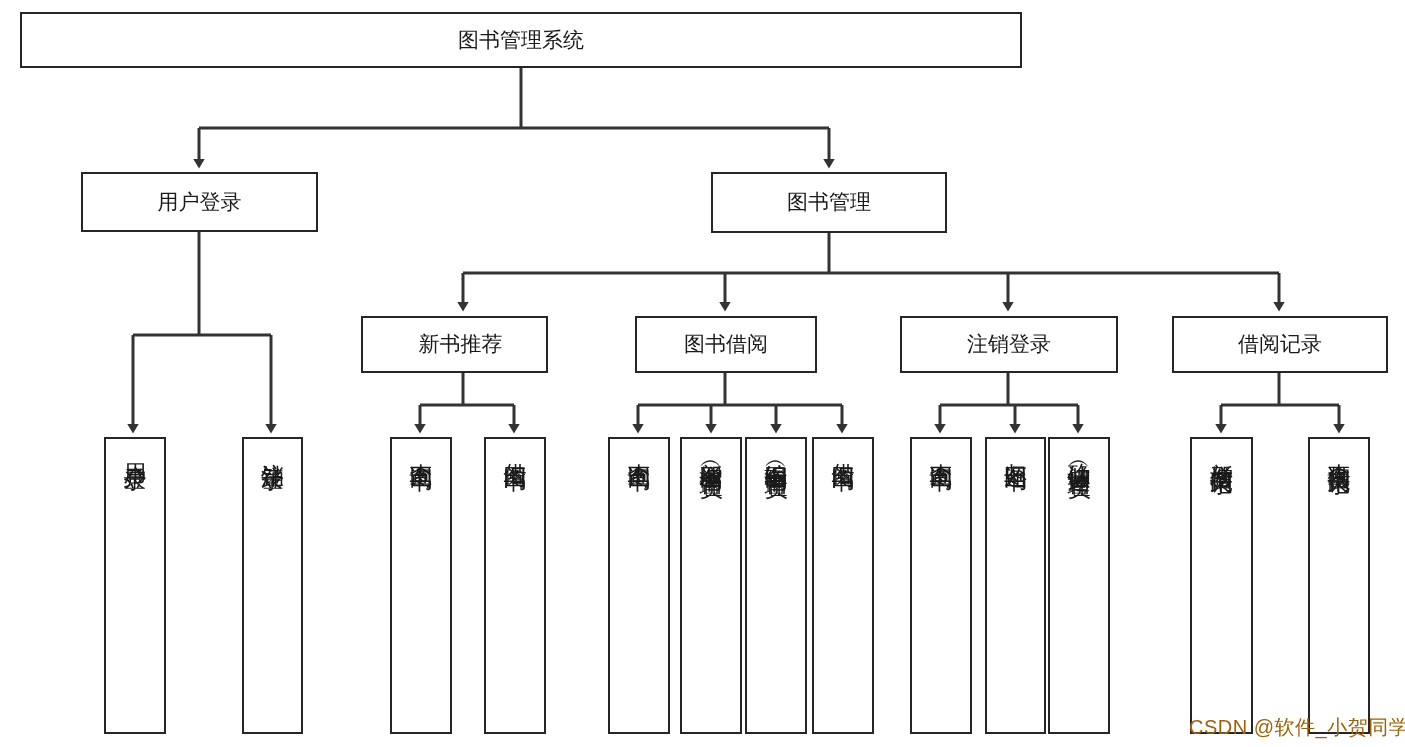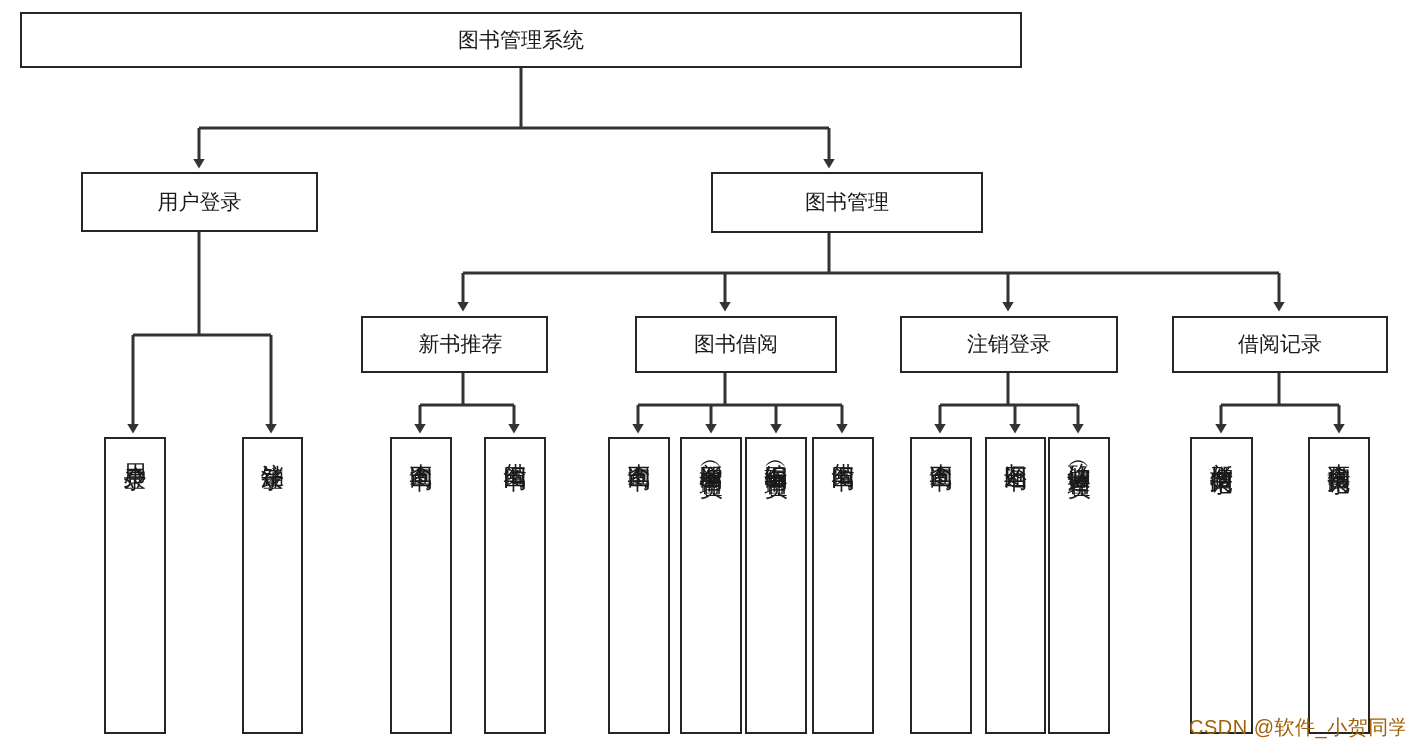--- a/index.html
+++ b/index.html
@@ -124,28 +124,28 @@
     </g>
   </svg>
 
   <div class="node horizontal" style="left:20px; top:12px; width:1002px; height:56px;">
     <span class="node-label">图书管理系统</span>
   </div>
 
   <div class="node horizontal" style="left:81px; top:172px; width:237px; height:60px;">
     <span class="node-label">用户登录</span>
   </div>
-  <div class="node horizontal" style="left:711px; top:172px; width:272px; height:61px;">
+  <div class="node horizontal" style="left:711px; top:172px; width:236px; height:61px;">
     <span class="node-label">图书管理</span>
   </div>
 
   <div class="node horizontal" style="left:361px; top:316px; width:187px; height:57px;padding-left:12px;">
     <span class="node-label">新书推荐</span>
   </div>
-  <div class="node horizontal" style="left:635px; top:316px; width:202px; height:57px;align-items:center;">
+  <div class="node horizontal" style="left:635px; top:316px; width:182px; height:57px;align-items:center;">
     <span class="node-label">图书借阅</span>
   </div>
   <div class="node horizontal" style="left:900px; top:316px; width:218px; height:57px;">
     <span class="node-label">注销登录</span>
   </div>
   <div class="node horizontal" style="left:1172px; top:316px; width:216px; height:57px;">
     <span class="node-label">借阅记录</span>
   </div>
 
   <div class="node vertical" style="left:104px; top:437px; width:62px; height:297px;">

